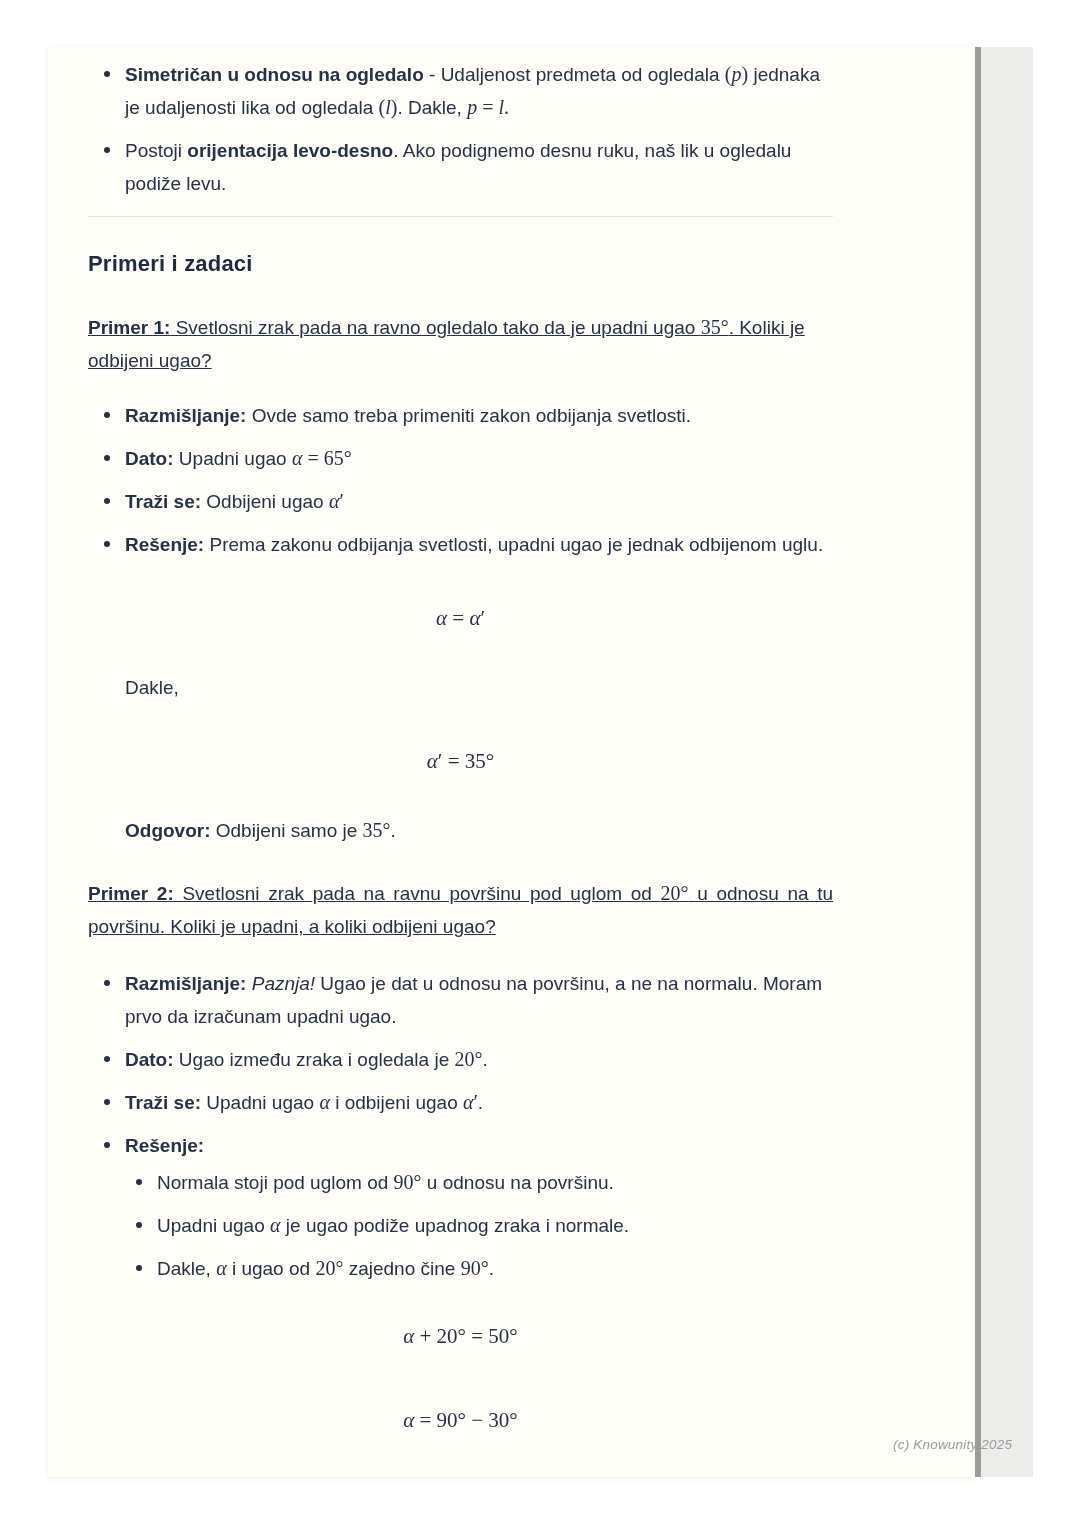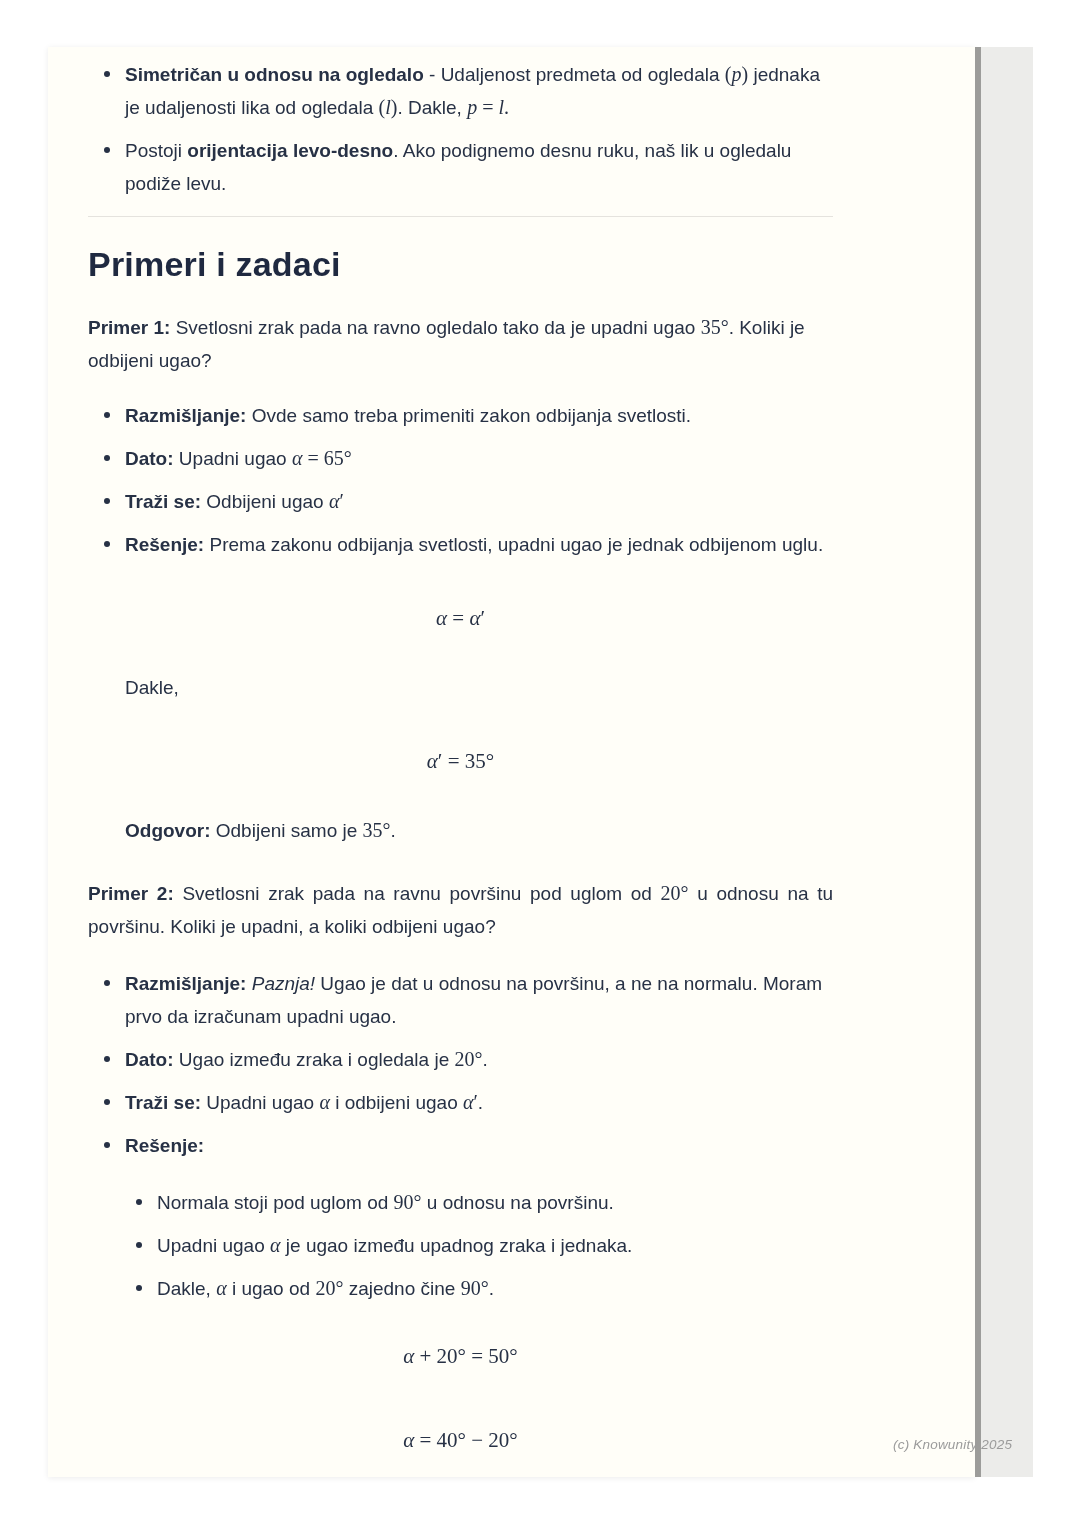--- a/index.html
+++ b/index.html
@@ -32,32 +32,32 @@
   .page{font-size:19px;line-height:33px;}
   .run-b{font-weight:700;}
   .run-i{font-style:italic;}
   .run-m{font-family:"Liberation Serif","DejaVu Serif",serif;font-size:20px;}
   .run-mi{font-family:"Liberation Serif","DejaVu Serif",serif;font-style:italic;font-size:20px;}
 
   ul{list-style:none;}
   li{position:relative;padding-left:37px;margin-bottom:10px;}
   li::before{content:"";position:absolute;left:16px;top:13px;width:6px;height:6px;
     border-radius:50%;background:var(--text);}
-  ul.sub{margin-top:24px;}
+  ul.sub{margin-top:4px;}
   ul.sub li{padding-left:32px;margin-bottom:10px;}
   ul.sub li::before{left:11px;}
   ul.sub li:last-child{margin-bottom:0;}
 
   .intro-list{margin-top:3px;}
   .divider{border:none;border-top:1px solid var(--divider);margin-top:16px;}
   h2.section-heading{
-    color:var(--heading);font-size:34px;line-height:38px;font-weight:700;
+    color:var(--heading);font-size:22px;line-height:38px;font-weight:700;
     letter-spacing:.2px;margin-top:28px;
   }
-  .para{margin-top:28px;}
+  .para{margin-top:28px;text-decoration:underline;}
   .para.justified{text-align:justify;}
   .list{margin-top:22px;}
   .formula{margin-top:42px;text-align:center;font-size:21px;line-height:30px;}
   .formula .run-m,.formula .run-mi{font-size:21px;}
   .inline-para{margin-top:38px;}
   .formula.last{margin-top:54px;}
 </style>
 </head>
 <body>
 
@@ -94,29 +94,29 @@
     <p class="para justified" style="margin-top:30px;"><span class="run-b">Primer 2:</span><span class="run-n"> Svetlosni zrak pada na ravnu površinu pod uglom od </span><span class="run-m">20°</span><span class="run-n"> u odnosu na tu površinu. Koliki je upadni, a koliki odbijeni ugao?</span></p>
 
     <ul class="list" style="margin-top:24px;">
       <li><span class="run-b">Razmišljanje:</span><span class="run-n"> </span><span class="run-i">Paznja!</span><span class="run-n"> Ugao je dat u odnosu na površinu, a ne na normalu. Moram prvo da izračunam upadni ugao.</span></li>
       <li><span class="run-b">Dato:</span><span class="run-n"> Ugao između zraka i ogledala je </span><span class="run-m">20°</span><span class="run-n">.</span></li>
       <li><span class="run-b">Traži se:</span><span class="run-n"> Upadni ugao </span><span class="run-mi">α</span><span class="run-n"> i odbijeni ugao </span><span class="run-mi">α</span><span class="run-m">′</span><span class="run-n">.</span></li>
       <li>
         <span><span class="run-b">Rešenje:</span></span>
         <ul class="sub">
           <li><span class="run-n">Normala stoji pod uglom od </span><span class="run-m">90°</span><span class="run-n"> u odnosu na površinu.</span></li>
-          <li><span class="run-n">Upadni ugao </span><span class="run-mi">α</span><span class="run-n"> je ugao između upadnog zraka i jednaka.</span></li>
+          <li><span class="run-n">Upadni ugao </span><span class="run-mi">α</span><span class="run-n"> je ugao podiže upadnog zraka i normale.</span></li>
           <li><span class="run-n">Dakle, </span><span class="run-mi">α</span><span class="run-n"> i ugao od </span><span class="run-m">20°</span><span class="run-n"> zajedno čine </span><span class="run-m">90°</span><span class="run-n">.</span></li>
         </ul>
       </li>
     </ul>
 
     <div class="formula" style="margin-top:36px;"><span class="run-mi">α</span><span class="run-m"> + 20° = 50°</span></div>
 
-    <div class="formula last"><span class="run-mi">α</span><span class="run-m"> = 40° − 20°</span></div>
+    <div class="formula last"><span class="run-mi">α</span><span class="run-m"> = 90° − 30°</span></div>
 
   </div>
 
   <div class="rail-line"></div>
   <div class="rail"></div>
   <div class="watermark">(c) Knowunity 2025</div>
 
 </div>
 
 </body></html>

